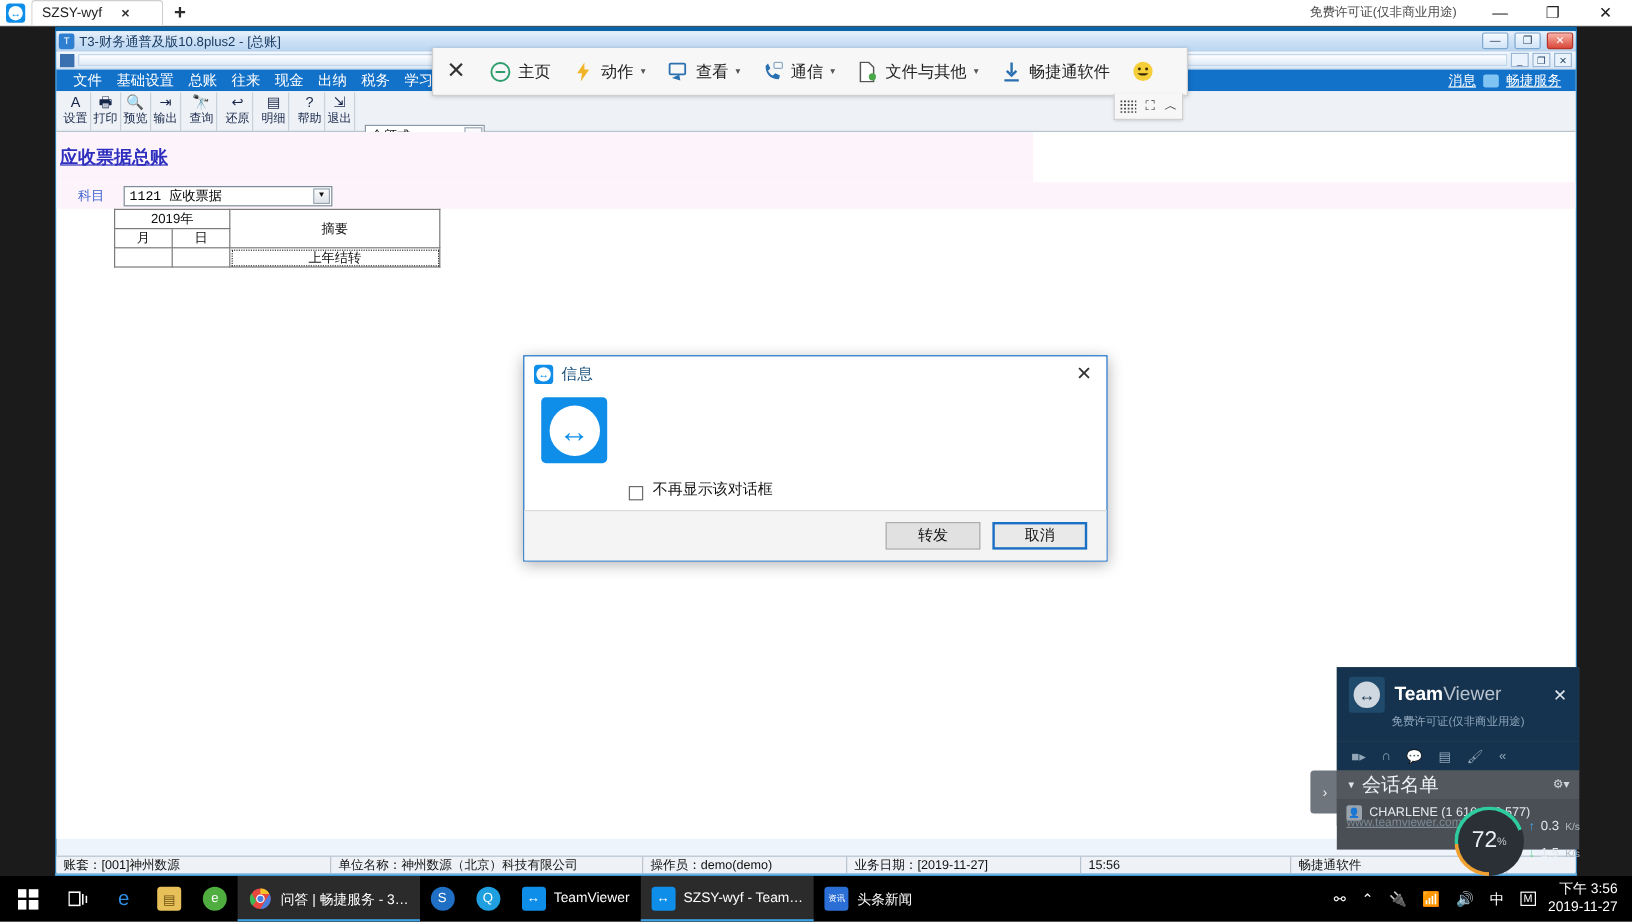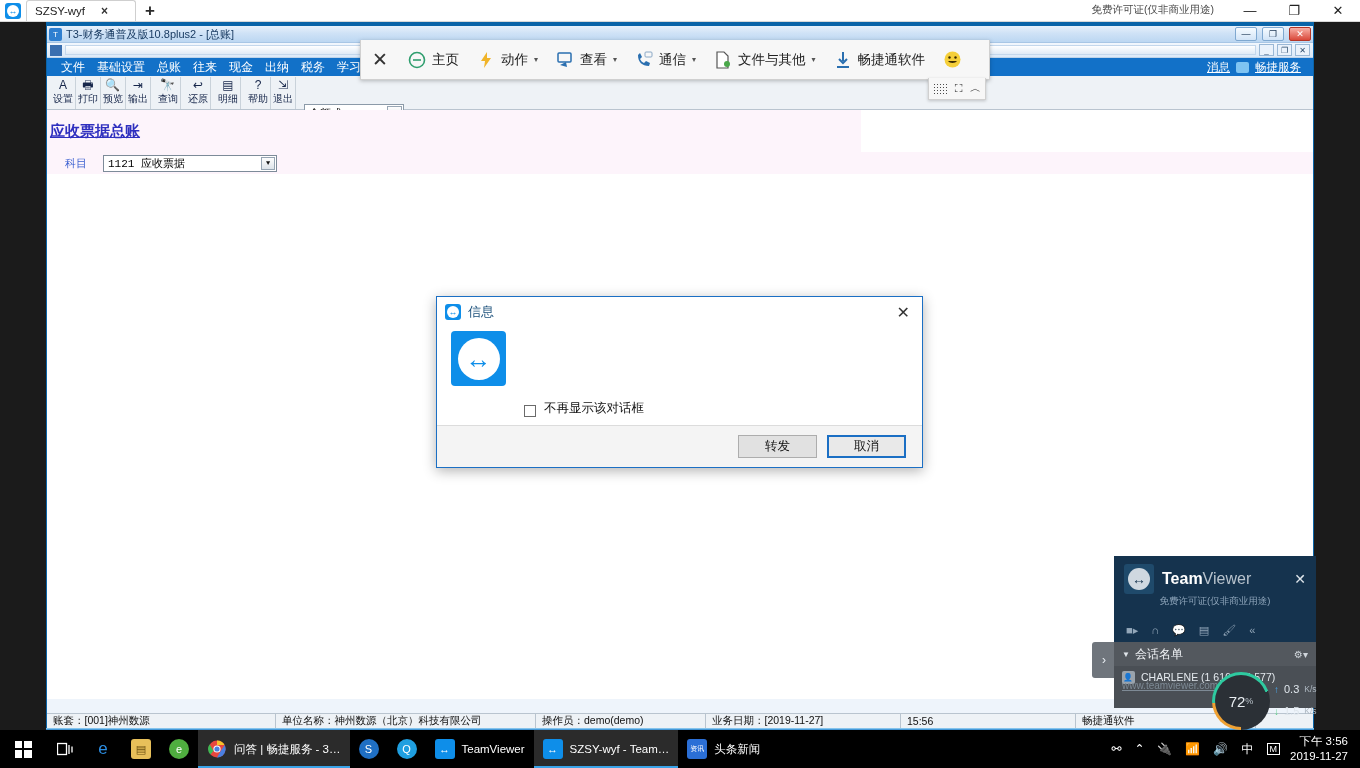--- a/index.html
+++ b/index.html
@@ -292,21 +292,21 @@
   #tvp-close{color:#dfe6ec;font-size:14px;}
   #tvp-lic{font-size:9.5px;color:#8fa6bb;text-align:center;margin-top:1px;}
   #tvp-icons{
     height:24px;display:flex;align-items:center;gap:13px;padding-left:12px;background:#15334e;
     color:#93a7b9;font-size:11px;
   }
   #tvp-sess{
     height:24px;background:#53585e;display:flex;align-items:center;padding:0 8px;gap:5px;
   }
   #tvp-sess .tri{font-size:8px;color:#dfe4e9;}
-  #tvp-sess .t{font-size:12px;color:#f0f3f6;}
+  #tvp-sess .t{font-size:16px;color:#f0f3f6;}
   #tvp-sess .sp{flex:1;}
   #tvp-sess .gear{font-size:10px;color:#cfd5db;}
   #tvp-row{
     height:22px;display:flex;align-items:center;padding:0 8px;gap:6px;background:#4a4f55;
   }
   #tvp-row .av{width:13px;height:13px;background:#9aa3ac;border-radius:2px;
      display:flex;align-items:center;justify-content:center;font-size:8px;color:#3a3f45;}
   #tvp-row .nm{font-size:10.5px;color:#e4e9ee;white-space:nowrap;}
   #tvp-url{
     position:absolute;left:8px;top:124px;font-size:10px;color:#7e8a95;text-decoration:underline;
@@ -320,21 +320,21 @@
 
   
   #gauge{
     position:absolute;left:1212px;top:650px;width:58px;height:58px;border-radius:50%;
     background:#2b3036;z-index:45;display:flex;align-items:center;justify-content:center;
     border:3px solid transparent;
     background-image:linear-gradient(#2b3036,#2b3036),
       conic-gradient(from 180deg,#f0a132 0deg 85deg,#2ecaa0 85deg 250deg,#2b3036 250deg 360deg);
     background-origin:border-box;background-clip:content-box,border-box;
   }
-  #gauge .val{font-size:15px;color:#e9eef2;}
+  #gauge .val{font-size:19px;color:#e9eef2;}
   #gauge .pct{font-size:9px;color:#bcc5cd;}
   #speeds{
     position:absolute;left:1274px;top:656px;width:80px;z-index:45;color:#dfe6ec;
   }
   #speeds .s{display:flex;align-items:center;gap:5px;font-size:11px;height:22px;}
   #speeds .up{color:#4aa8ef;font-size:10px;}
   #speeds .dn{color:#5fd08a;font-size:10px;}
   #speeds .u{font-size:8.5px;color:#aeb8c1;}
 
   
@@ -476,20 +476,41 @@
       </div>
 
       <div id="acct-row">
         <span id="acct-label">科目</span>
         <div id="acct-select">
           <span>1121  应收票据</span>
           <span class="arrowbox">▼</span>
         </div>
       </div>
 
+      <div id="grid-wrap">
+        <table class="rpt">
+          <thead>
+            <tr>
+              <th class="yr" colspan="2">2019年</th>
+              <th class="zy" rowspan="2">摘要</th>
+            </tr>
+            <tr>
+              <th class="sub" style="width:48px">月</th>
+              <th class="sub" style="width:48px">日</th>
+            </tr>
+          </thead>
+          <tbody>
+            <tr>
+              <td class="c"></td>
+              <td class="c"></td>
+              <td class="c sel">上年结转</td>
+            </tr>
+          </tbody>
+        </table>
+      </div>
 
     </div>
 
     <div id="t3-status">
       <div class="cell" style="width:229px">账套：[001]神州数源</div>
       <div class="cell" style="width:260px">单位名称：神州数源（北京）科技有限公司</div>
       <div class="cell" style="width:170px">操作员：demo(demo)</div>
       <div class="cell" style="width:195px">业务日期：[2019-11-27]</div>
       <div class="cell" style="width:175px">15:56</div>
       <div class="cell" style="width:180px">畅捷通软件</div>

